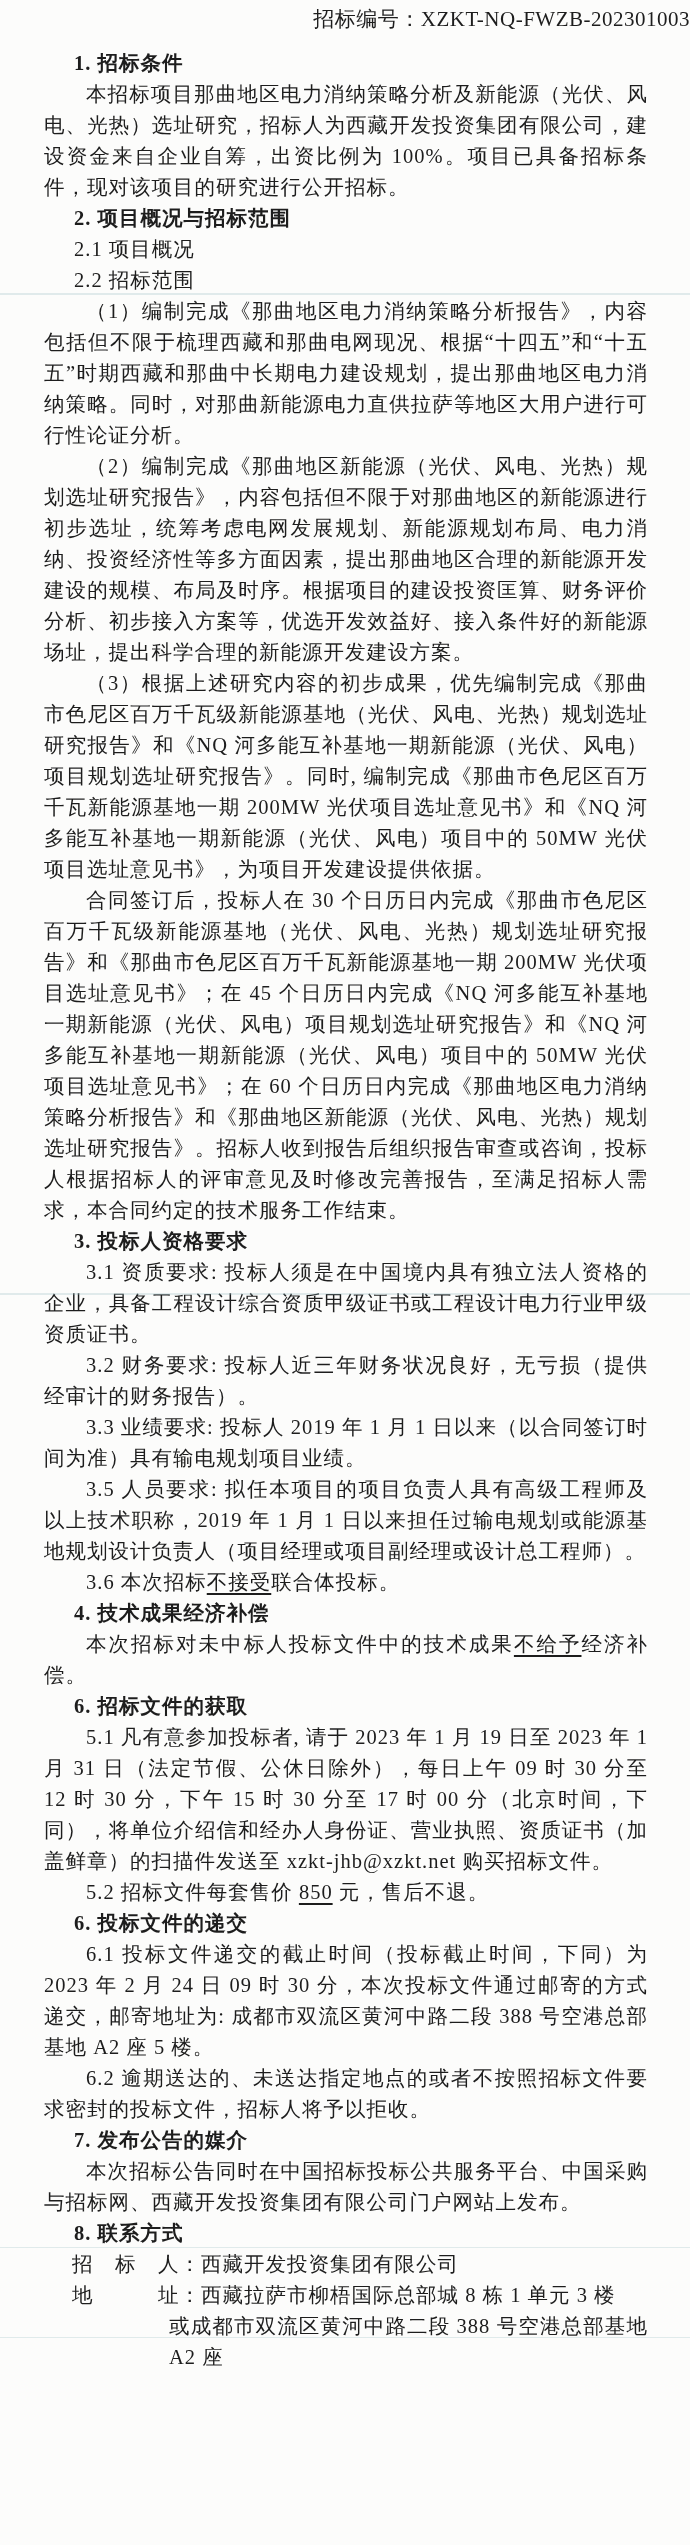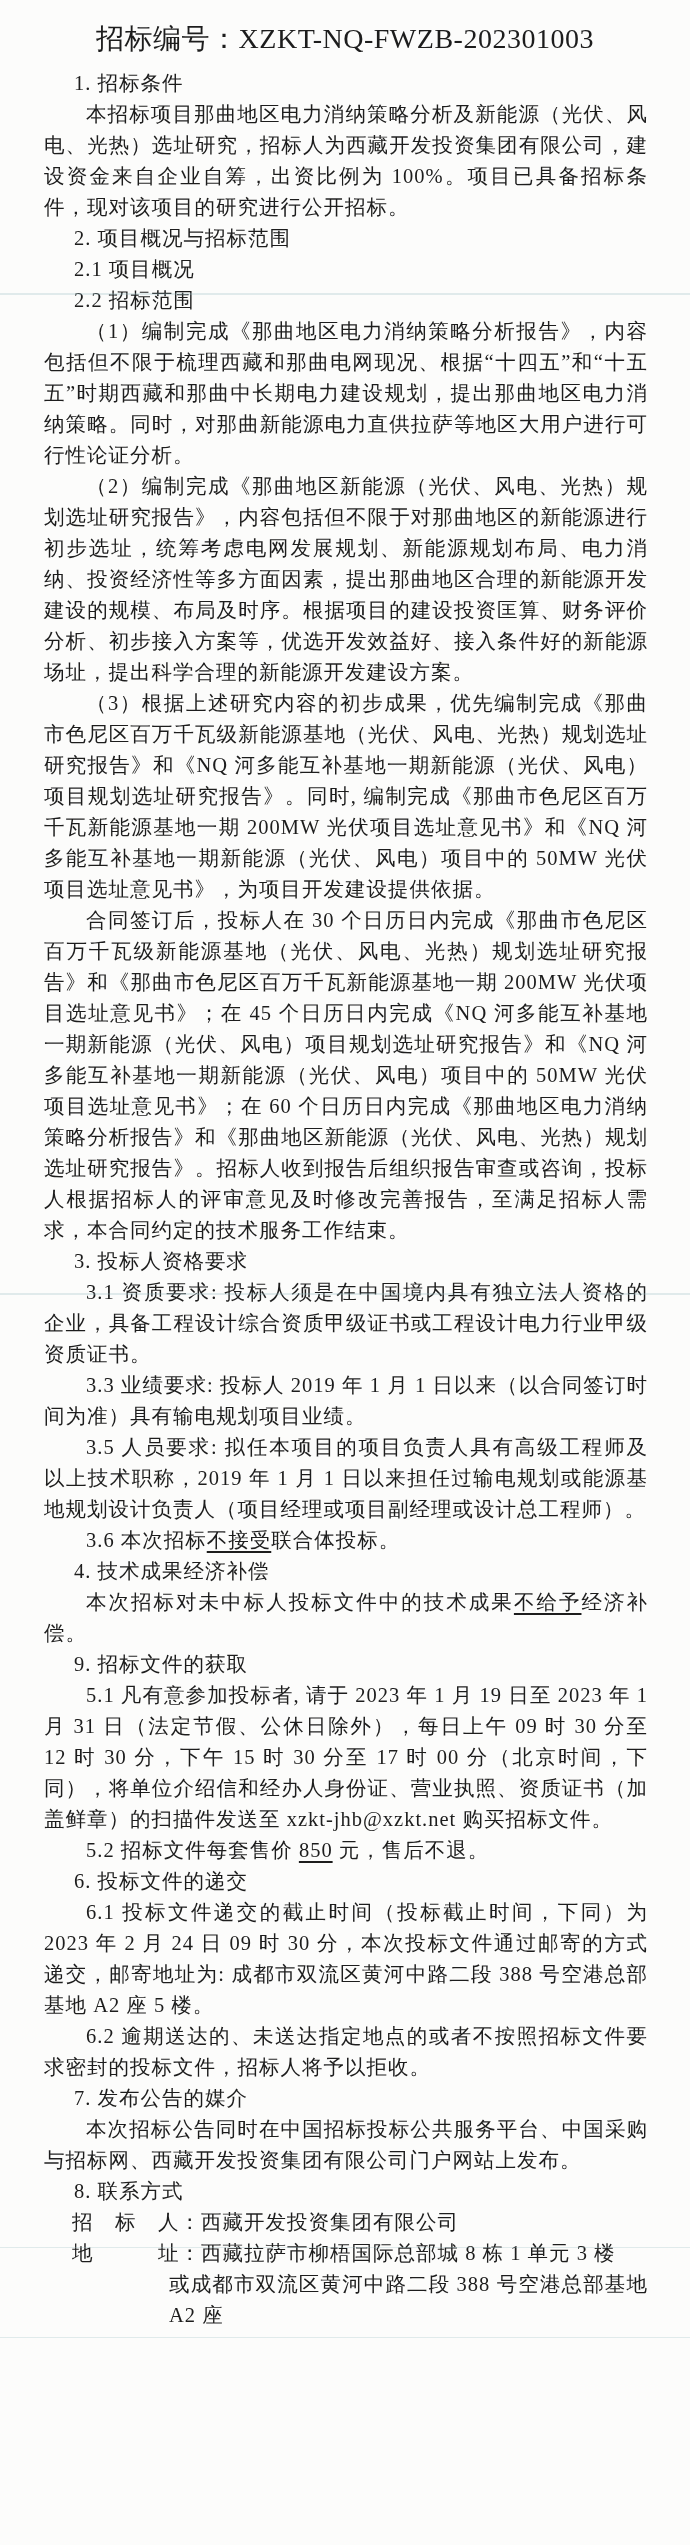--- a/index.html
+++ b/index.html
@@ -7,35 +7,35 @@
     position:relative;
     width:690px;
     min-height:2545px;
     margin:0 auto;
     background:#fcfcfb;
     font-family:"Liberation Serif","DejaVu Serif",serif;
     color:#1d1d1d;
     overflow:hidden;
   }
   .header-line{
-    padding-top:24px;
-    text-align:center;
-    font-size:28px;
+    padding-top:4px;
+    text-align:right;
+    font-size:21px;
     line-height:30px;
     letter-spacing:.5px;
   }
   .doc{
     padding:14px 42px 0 44px;
     font-size:20.5px;
     line-height:31px;
     text-align:justify;
     letter-spacing:1px;
   }
   .blk{margin:0;}
-  .blk.h{font-weight:normal;padding-left:30px;}
+  .blk.h{font-weight:bold;padding-left:30px;}
   .blk.sub{padding-left:30px;}
   .blk.para{text-indent:42px;}
   .blk.contact{padding-left:28px;}
   .blk.contact.indent2{padding-left:125px;}
   .u{text-decoration:underline;text-underline-offset:4px;margin-top:42px;}
   .scan-line{
     position:absolute;left:0;width:100%;height:2px;
     background:rgba(150,185,195,.28);
     pointer-events:none;
   }
@@ -61,26 +61,27 @@
       <div class="blk para">本招标项目那曲地区电力消纳策略分析及新能源（光伏、风电、光热）选址研究，招标人为西藏开发投资集团有限公司，建设资金来自企业自筹，出资比例为 100%。项目已具备招标条件，现对该项目的研究进行公开招标。</div>
       <div class="blk h">2. 项目概况与招标范围</div>
       <div class="blk sub">2.1 项目概况</div>
       <div class="blk sub">2.2 招标范围</div>
       <div class="blk para">（1）编制完成《那曲地区电力消纳策略分析报告》，内容包括但不限于梳理西藏和那曲电网现况、根据“十四五”和“十五五”时期西藏和那曲中长期电力建设规划，提出那曲地区电力消纳策略。同时，对那曲新能源电力直供拉萨等地区大用户进行可行性论证分析。</div>
       <div class="blk para">（2）编制完成《那曲地区新能源（光伏、风电、光热）规划选址研究报告》，内容包括但不限于对那曲地区的新能源进行初步选址，统筹考虑电网发展规划、新能源规划布局、电力消纳、投资经济性等多方面因素，提出那曲地区合理的新能源开发建设的规模、布局及时序。根据项目的建设投资匡算、财务评价分析、初步接入方案等，优选开发效益好、接入条件好的新能源场址，提出科学合理的新能源开发建设方案。</div>
       <div class="blk para">（3）根据上述研究内容的初步成果，优先编制完成《那曲市色尼区百万千瓦级新能源基地（光伏、风电、光热）规划选址研究报告》和《NQ 河多能互补基地一期新能源（光伏、风电）项目规划选址研究报告》。同时, 编制完成《那曲市色尼区百万千瓦新能源基地一期 200MW 光伏项目选址意见书》和《NQ 河多能互补基地一期新能源（光伏、风电）项目中的 50MW 光伏项目选址意见书》，为项目开发建设提供依据。</div>
       <div class="blk para">合同签订后，投标人在 30 个日历日内完成《那曲市色尼区百万千瓦级新能源基地（光伏、风电、光热）规划选址研究报告》和《那曲市色尼区百万千瓦新能源基地一期 200MW 光伏项目选址意见书》；在 45 个日历日内完成《NQ 河多能互补基地一期新能源（光伏、风电）项目规划选址研究报告》和《NQ 河多能互补基地一期新能源（光伏、风电）项目中的 50MW 光伏项目选址意见书》；在 60 个日历日内完成《那曲地区电力消纳策略分析报告》和《那曲地区新能源（光伏、风电、光热）规划选址研究报告》。招标人收到报告后组织报告审查或咨询，投标人根据招标人的评审意见及时修改完善报告，至满足招标人需求，本合同约定的技术服务工作结束。</div>
       <div class="blk h">3. 投标人资格要求</div>
       <div class="blk para">3.1 资质要求: 投标人须是在中国境内具有独立法人资格的企业，具备工程设计综合资质甲级证书或工程设计电力行业甲级资质证书。</div>
+      <div class="blk para">3.2 财务要求: 投标人近三年财务状况良好，无亏损（提供经审计的财务报告）。</div>
       <div class="blk para">3.3 业绩要求: 投标人 2019 年 1 月 1 日以来（以合同签订时间为准）具有输电规划项目业绩。</div>
       <div class="blk para">3.5 人员要求: 拟任本项目的项目负责人具有高级工程师及以上技术职称，2019 年 1 月 1 日以来担任过输电规划或能源基地规划设计负责人（项目经理或项目副经理或设计总工程师）。</div>
       <div class="blk para"><span>3.6 本次招标</span><span class="u">不接受</span><span>联合体投标。</span></div>
       <div class="blk h">4. 技术成果经济补偿</div>
       <div class="blk para"><span>本次招标对未中标人投标文件中的技术成果</span><span class="u">不给予</span><span>经济补偿。</span></div>
-      <div class="blk h">9. 招标文件的获取</div>
+      <div class="blk h">6. 招标文件的获取</div>
       <div class="blk para">5.1 凡有意参加投标者, 请于 2023 年 1 月 19 日至 2023 年 1 月 31 日（法定节假、公休日除外），每日上午 09 时 30 分至 12 时 30 分，下午 15 时 30 分至 17 时 00 分（北京时间，下同），将单位介绍信和经办人身份证、营业执照、资质证书（加盖鲜章）的扫描件发送至 xzkt-jhb@xzkt.net 购买招标文件。</div>
       <div class="blk para"><span>5.2 招标文件每套售价 </span><span class="u">850</span><span> 元，售后不退。</span></div>
       <div class="blk h">6. 投标文件的递交</div>
       <div class="blk para">6.1 投标文件递交的截止时间（投标截止时间，下同）为 2023 年 2 月 24 日 09 时 30 分，本次投标文件通过邮寄的方式递交，邮寄地址为: 成都市双流区黄河中路二段 388 号空港总部基地 A2 座 5 楼。</div>
       <div class="blk para">6.2 逾期送达的、未送达指定地点的或者不按照招标文件要求密封的投标文件，招标人将予以拒收。</div>
       <div class="blk h">7. 发布公告的媒介</div>
       <div class="blk para">本次招标公告同时在中国招标投标公共服务平台、中国采购与招标网、西藏开发投资集团有限公司门户网站上发布。</div>
       <div class="blk h">8. 联系方式</div>
       <div class="blk contact">招　标　人：西藏开发投资集团有限公司</div>
       <div class="blk contact">地　　　址：西藏拉萨市柳梧国际总部城 8 栋 1 单元 3 楼</div>

